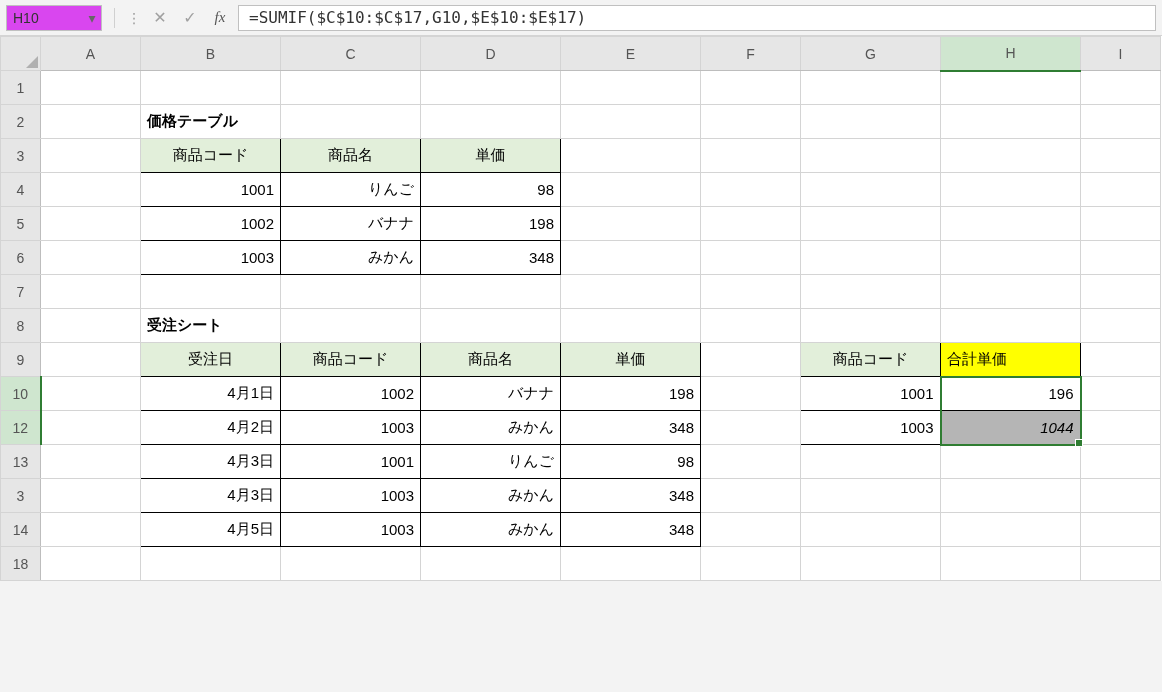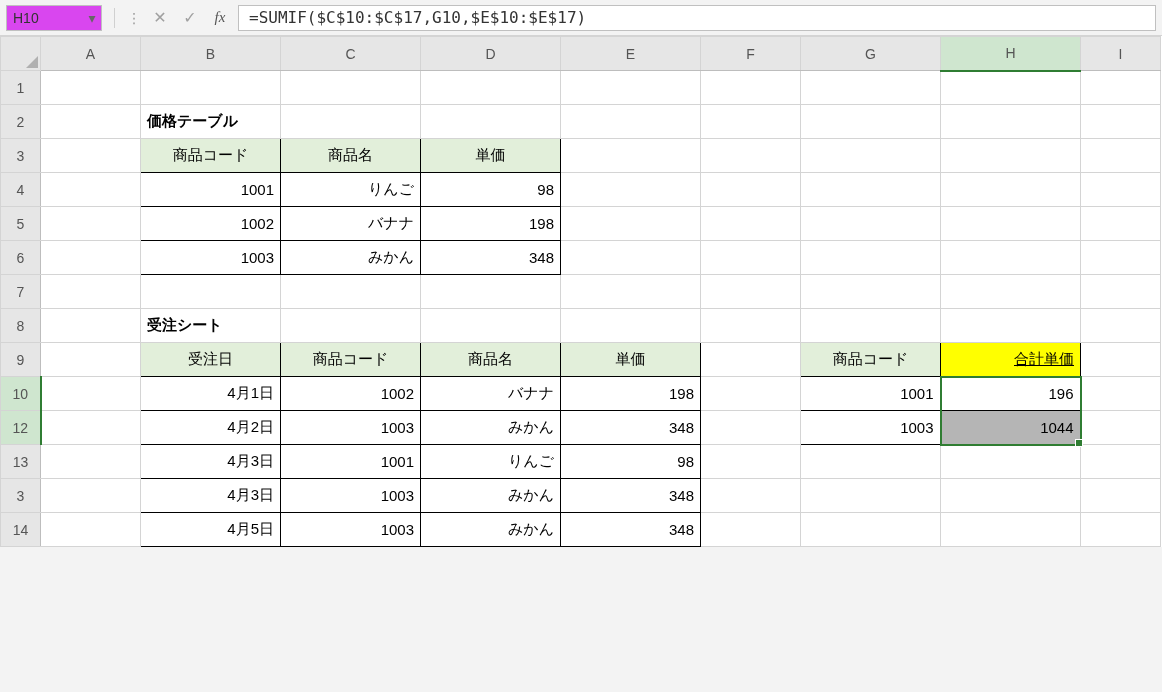--- a/index.html
+++ b/index.html
@@ -29,29 +29,29 @@
   td.c-right { text-align: right; }
   td.bold { font-weight: bold; }
   
   
   .bt { border-top: 1px solid #000 !important; }
   .bb { border-bottom: 1px solid #000 !important; }
   .bl { border-left: 1px solid #000 !important; }
   .br { border-right: 1px solid #000 !important; }
   
   .hdr-fill { background: #e2efda !important; text-align: center; }
-  .yellow-fill { background: #ffff00 !important; text-align: right; text-decoration: underline; }
+  .yellow-fill { background: #ffff00 !important; text-align: left; }
   .grey-fill { background: #b5b5b5 !important; }
   
   
   .sel-top { border-top: 2px solid #2f7d32 !important; }
   .sel-bottom { border-bottom: 2px solid #2f7d32 !important; }
   .sel-left { border-left: 2px solid #2f7d32 !important; }
   .sel-right { border-right: 2px solid #2f7d32 !important; }
-  .sel-handle { position: relative; }
+  .sel-handle { position: relative; font-style: italic; }
   .sel-handle::after { content: ""; position: absolute; right: -3px; bottom: -3px; width: 6px; height: 6px; background: #2f7d32; border: 1px solid #fff; }
   
   .col-A { width: 100px; }
   .col-B { width: 140px; }
   .col-C { width: 140px; }
   .col-D { width: 140px; }
   .col-E { width: 140px; }
   .col-F { width: 100px; }
   .col-G { width: 140px; }
   .col-H { width: 140px; }
@@ -265,15 +265,27 @@
           <td></td>
           <td class="c-right bl br bb">4月5日</td>
           <td class="c-right br bb">1003</td>
           <td class="c-right br bb">みかん</td>
           <td class="c-right br bb">348</td>
           <td></td>
           <td></td>
           <td></td>
           <td></td>
         </tr>
+        <tr>
+          <th class="row-hdr">18</th>
+          <td></td>
+          <td></td>
+          <td></td>
+          <td></td>
+          <td></td>
+          <td></td>
+          <td></td>
+          <td></td>
+          <td></td>
+        </tr>
       </tbody>
 </table>
 </div>
 
 </body></html>

